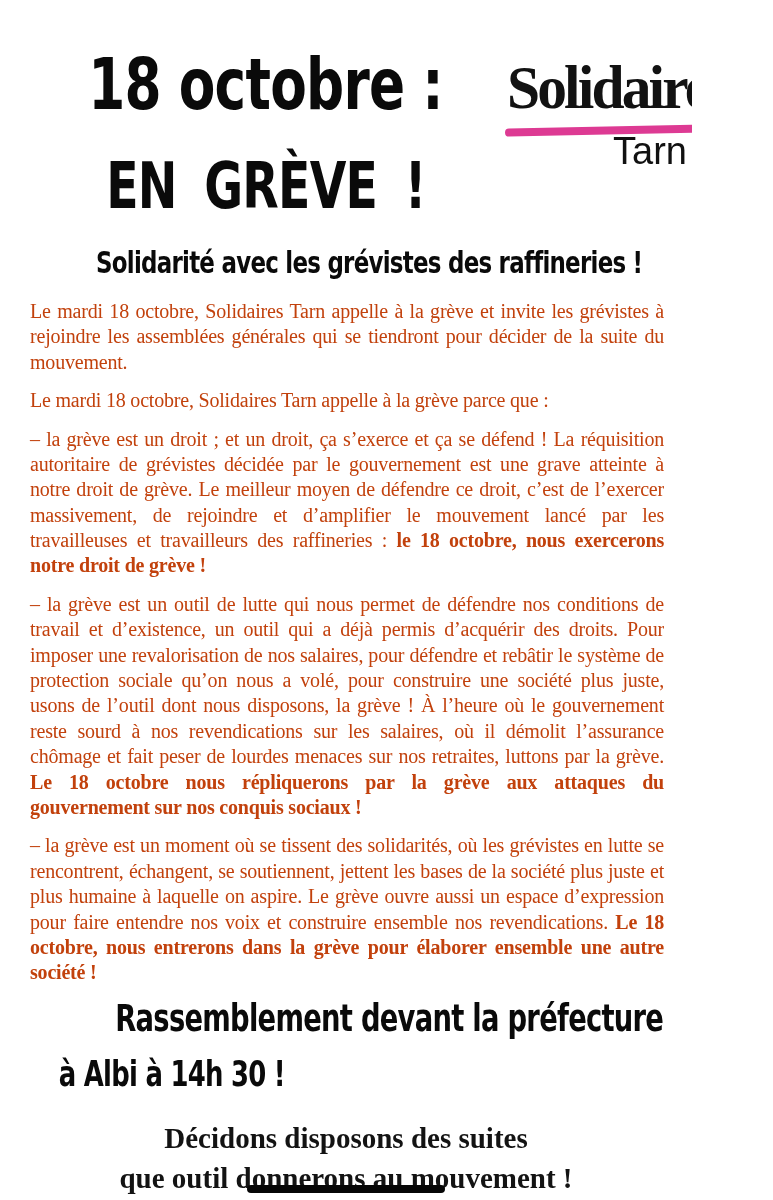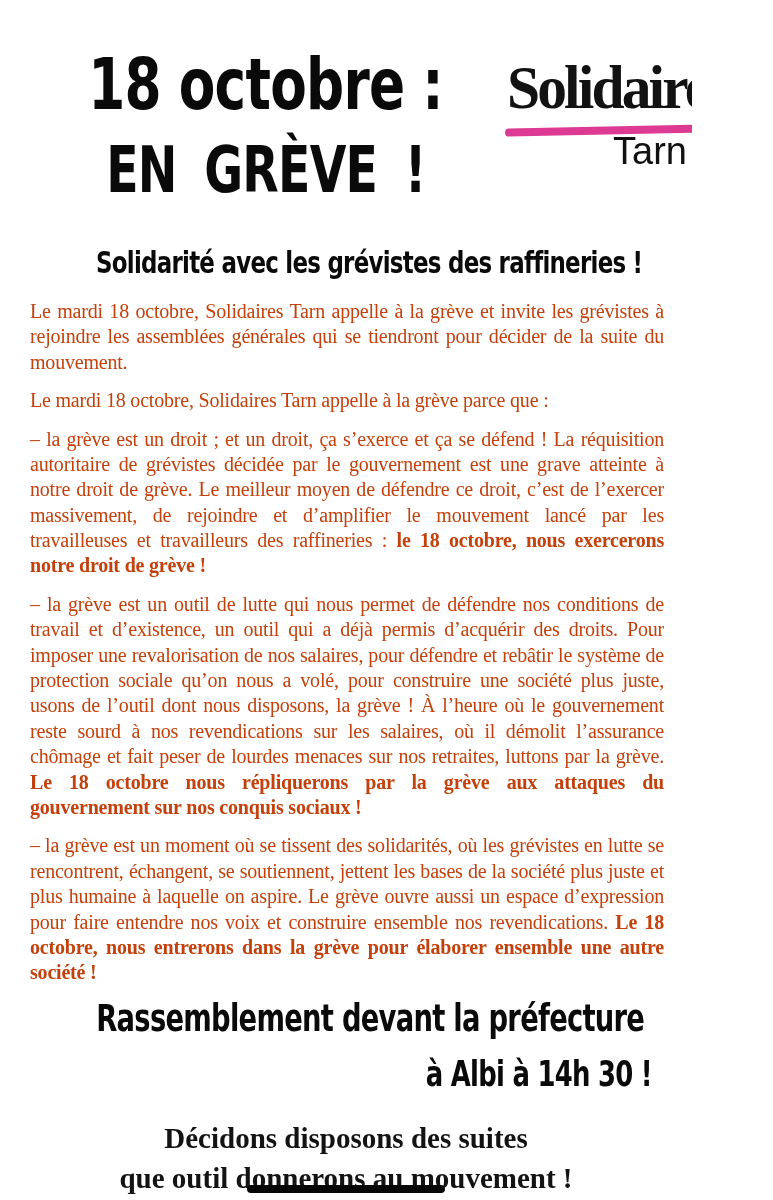--- a/index.html
+++ b/index.html
@@ -13,21 +13,21 @@
   
   .header{display:flex;padding:34px 8px 0 26px;}
   .title-block{flex:1;text-align:center;padding-top:14px;}
   .stencil{
     font-family:"DejaVu Sans",sans-serif;
     font-weight:800;color:#0a0a0a;
     display:inline-block;transform:scaleX(.74);transform-origin:center;
     white-space:nowrap;letter-spacing:-1px;
   }
   .title-l1 .stencil{font-size:72px;line-height:1;}
-  .title-l2{margin-top:18px;}
+  .title-l2{margin-top:34px;}
   .title-l2 .stencil{font-size:64px;line-height:1;word-spacing:16px;}
   
   .logo{position:relative;width:300px;height:192px;flex:none;}
   .logo-union{
     position:absolute;top:4px;right:8px;text-align:left;
     font-family:"Liberation Serif",serif;font-weight:bold;
     font-size:17px;line-height:1.05;color:#151515;
   }
   .logo-union span{display:block;}
   .logo-name{
@@ -61,21 +61,21 @@
   .body{
     margin:14px 28px 0 30px;
     font-family:"Liberation Serif",serif;
     font-size:20px;line-height:1.27;
     text-align:justify;color:#c2410c;
     letter-spacing:-0.2px;
   }
   .body p{margin:0 0 13px 0;}
   .body .bold{font-weight:bold;}
   
-  .rally{text-align:right;margin-top:2px;}
+  .rally{text-align:left;margin-top:2px;padding-left:19px;}
   .rally-l1 .stencil{font-size:37px;line-height:1.1;}
   .rally-l2{margin-top:16px;}
   .rally-l2 .stencil{font-size:35px;line-height:1.1;}
   
   .closing{
     text-align:center;margin-top:24px;
     font-family:"Liberation Serif",serif;font-weight:bold;
     font-size:29px;line-height:1.4;color:#131313;
   }
   

